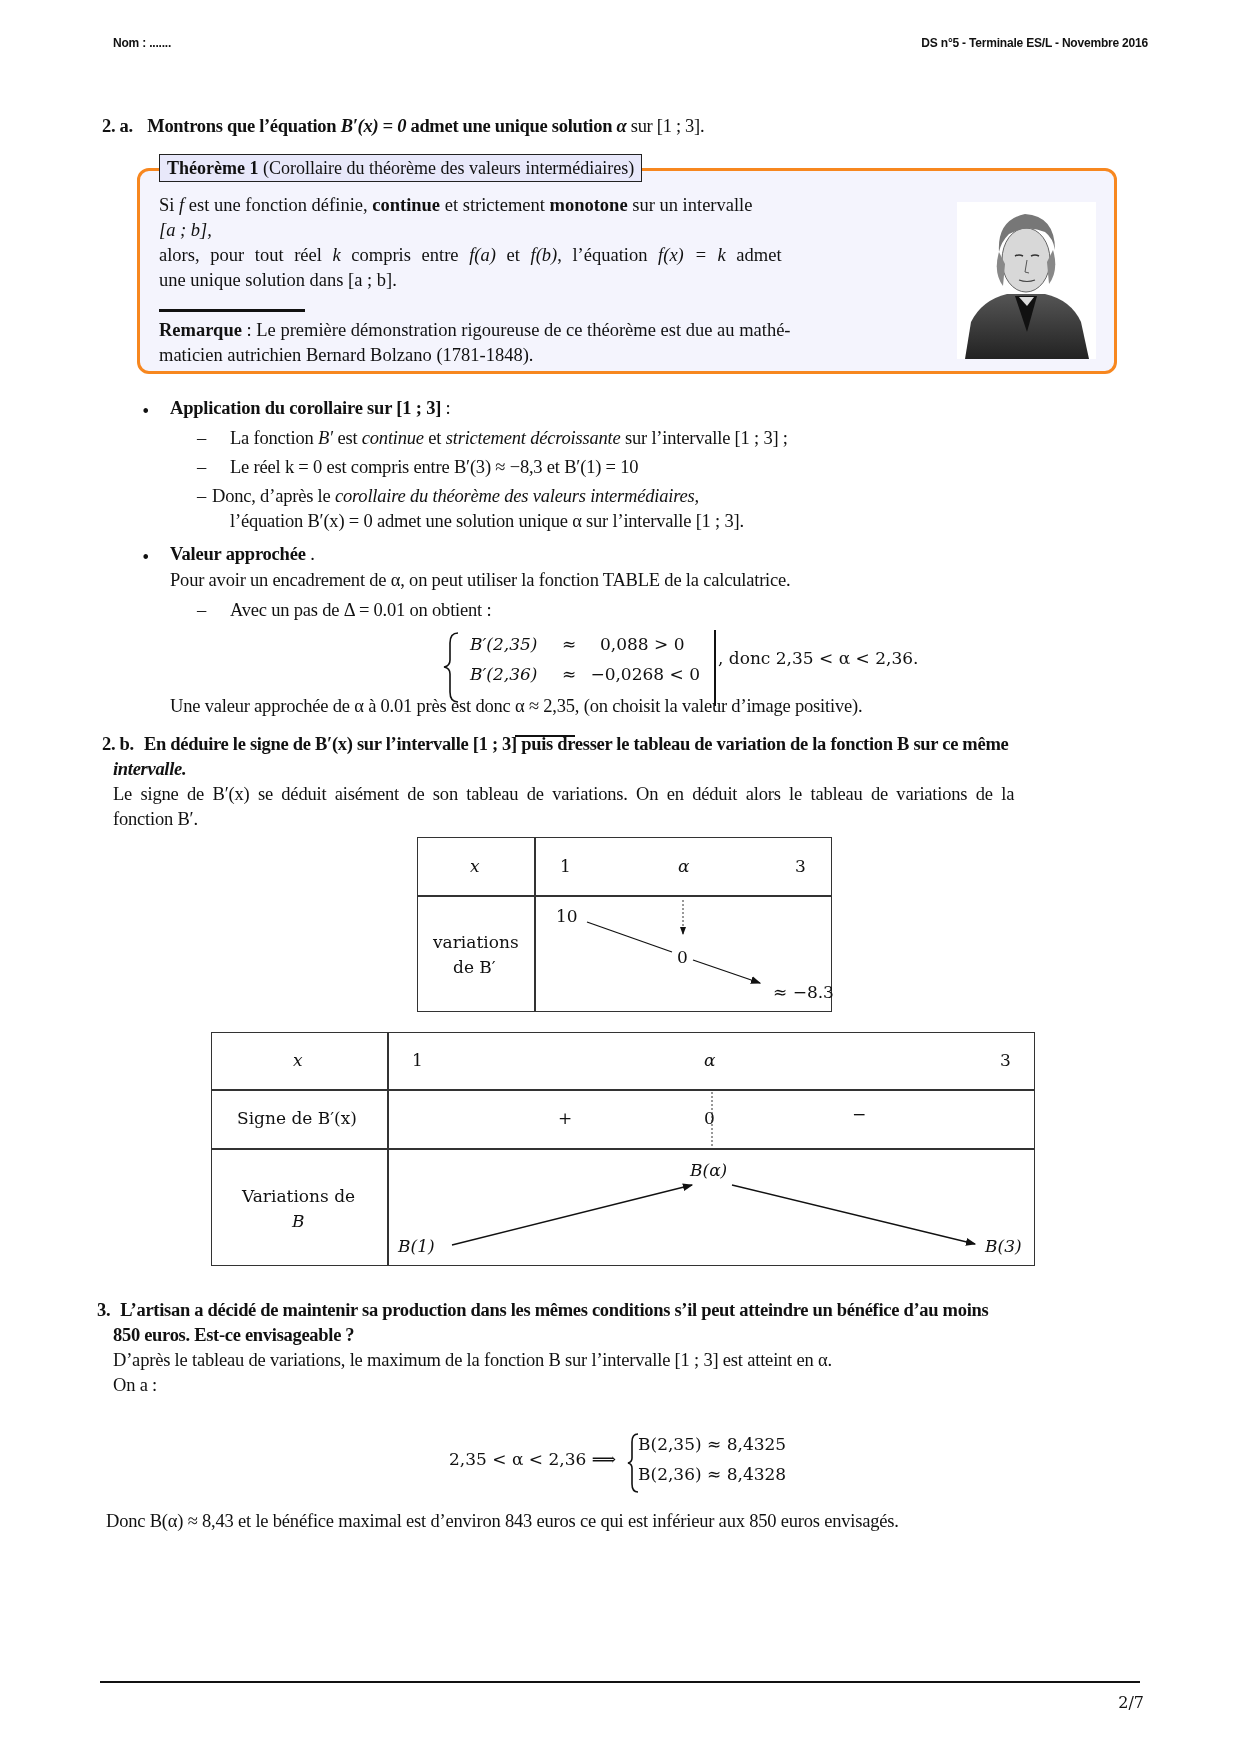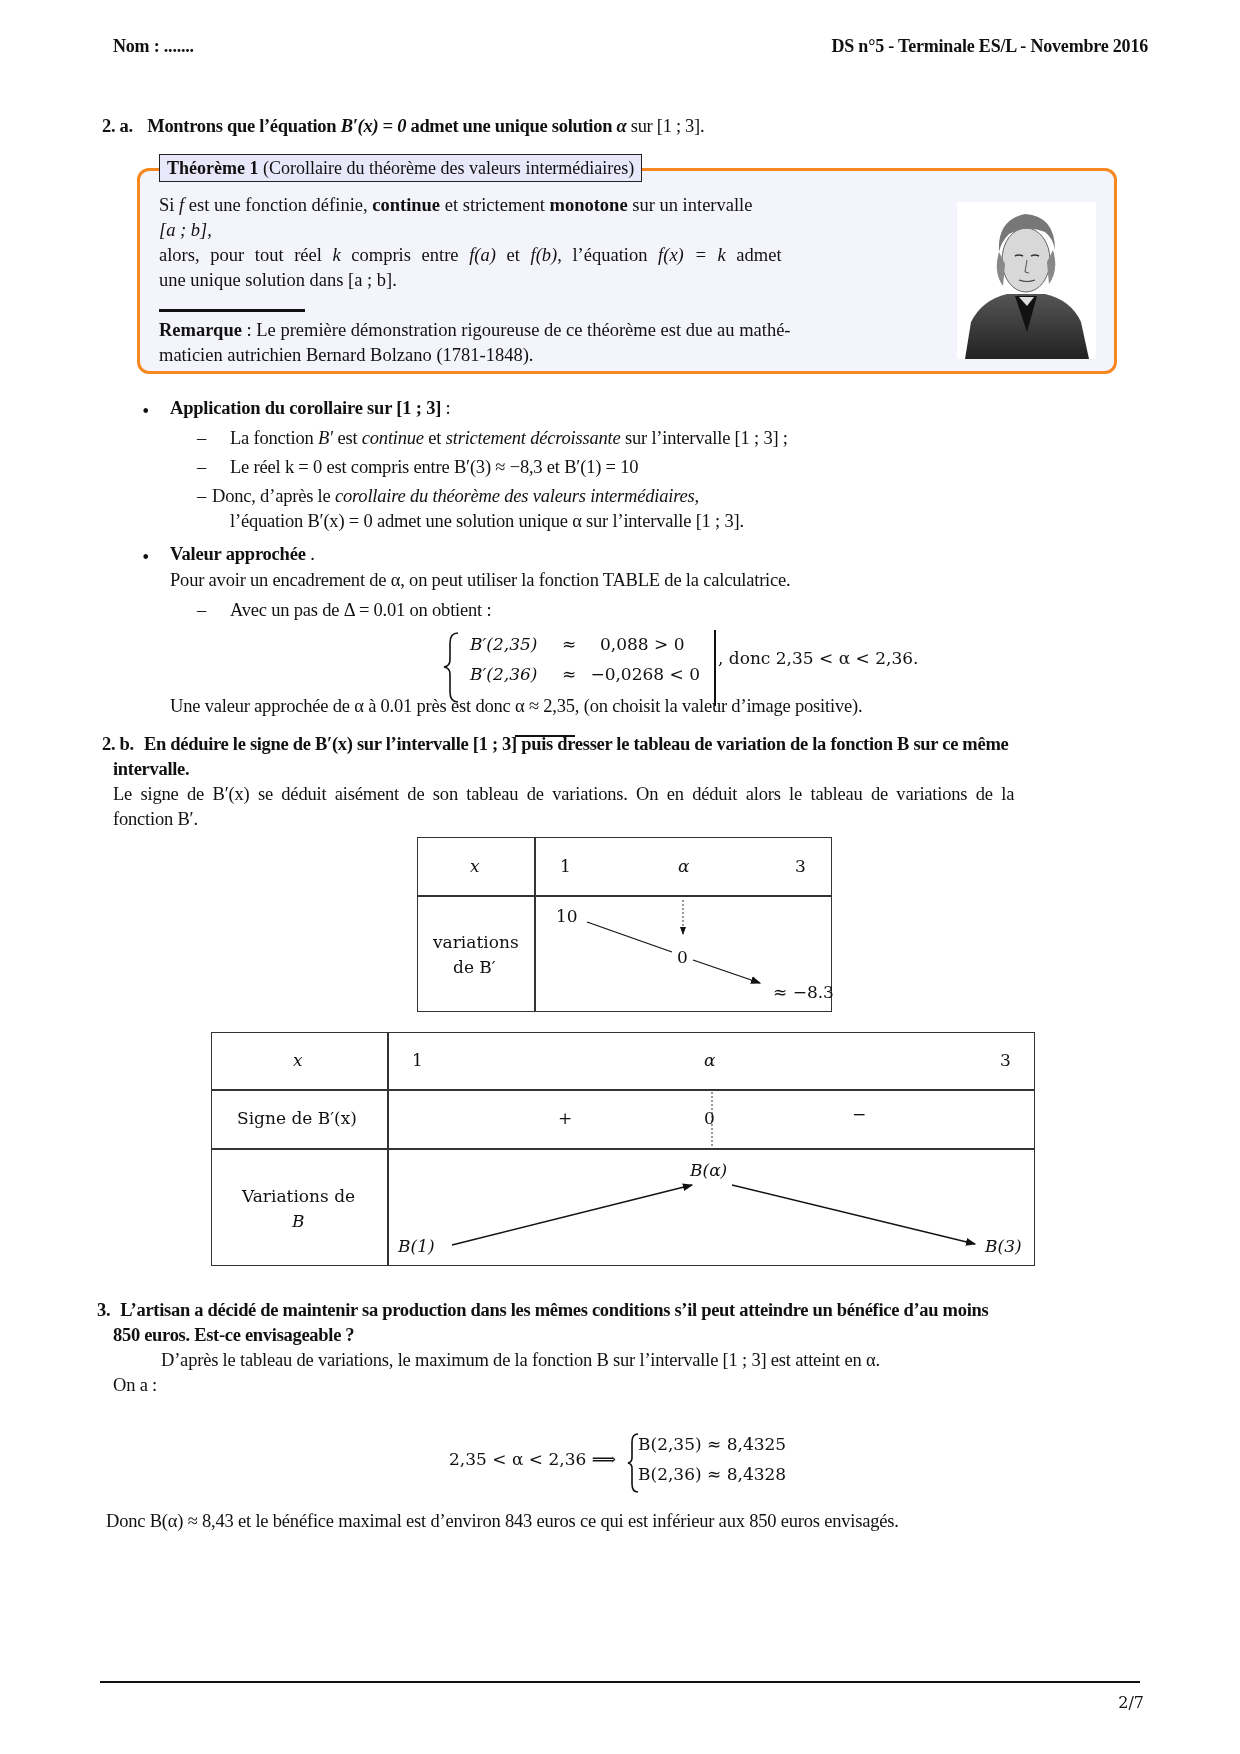--- a/index.html
+++ b/index.html
@@ -1,21 +1,21 @@
 <!DOCTYPE html>
 <html><head>
 <meta charset="utf-8">
 <style>
   html, body { margin: 0; padding: 0; background: #ffffff; }
   body {
     width: 1240px; height: 1754px; position: relative; overflow: hidden;
     font-family: "DejaVu Serif", "Liberation Serif", serif;
     color: #111; font-size: 17px;
   }
-  .hdr { position: absolute; top: 36px; font-weight: bold; font-size: 18px; font-family: Liberation Serif, serif; letter-spacing: -0.2px; }
+  .hdr { position: absolute; top: 36px; font-weight: bold; font-size: 12px; font-family: Liberation Sans, sans-serif; letter-spacing: -0.2px; }
   .hdr-left { left: 113px; }
   .hdr-right { right: 92px; }
   .q-title { position: absolute; font-weight: bold; font-family: "Liberation Serif", serif; font-size: 18.5px; letter-spacing: -0.3px; }
   .num { display: inline-block; margin-right: 10px; }
   i, .it { font-style: italic; }
   .line { position: absolute; white-space: nowrap; font-family: "Liberation Serif", serif; font-size: 18.5px; letter-spacing: -0.2px; }
   
   .thm {
     position: absolute; left: 137px; top: 168px; width: 980px; height: 206px;
     border: 3px solid #f7871f; border-radius: 12px; background: #f4f4fd; box-sizing: border-box;
@@ -129,21 +129,21 @@
 <div class="vbar" style="left:714px; top:630px; height:76px;"></div>
 <div class="sys" style="left:718px; top:648px;">,   donc 2,35  &lt; α &lt; 2,36.</div>
 
 <div class="line" style="left:170px; top:696px;">
   <span>Une valeur approchée de α à 0.01 près est donc </span><span class="ul" style="border-bottom-width:2px">α ≈ 2,35</span><span>, (on choisit la valeur d’image positive).</span>
 </div>
 
 <div class="q-title" style="left:102px; top:734px;">
   <span class="num">2. b.</span><span>En déduire le signe de B′(x) sur l’intervalle [1 ; 3] puis dresser le tableau de variation de la fonction B sur ce même</span>
 </div>
-<div class="q-title" style="left:113px; top:759px;">intervalle.</div>
+<div class="q-title" style="left:113px; top:759px;font-style:italic;">intervalle.</div>
 <div class="line" style="left:113px; top:784px; word-spacing:4px;">Le signe de B′(x) se déduit aisément de son tableau de variations. On en déduit alors le tableau de variations de la</div>
 <div class="line" style="left:113px; top:809px;">fonction B′.</div>
 
 <div class="tbl" style="left:417px; top:837px; width:415px; height:175px;"></div>
 <div class="vline" style="left:534px; top:837px; height:175px;"></div>
 <div class="hline" style="left:417px; top:895px; width:415px;"></div>
 <div class="cell-t it" style="left:470px; top:856px;">x</div>
 <div class="cell-t" style="left:560px; top:856px;">1</div>
 <div class="cell-t it" style="left:678px; top:856px;">α</div>
 <div class="cell-t" style="left:795px; top:856px;">3</div>
@@ -188,21 +188,21 @@
   </defs>
   <line x1="712" y1="1092" x2="712" y2="1146" stroke="#333" stroke-width="1" stroke-dasharray="2,2"></line>
   <line x1="452" y1="1245" x2="692" y2="1185" stroke="#111" stroke-width="1.3" marker-end="url(#ah2)"></line>
   <line x1="732" y1="1185" x2="975" y2="1244" stroke="#111" stroke-width="1.3" marker-end="url(#ah2)"></line>
 </svg>
 
 <div class="q-title" style="left:97px; top:1300px;">
   <span class="num">3.</span><span>L’artisan a décidé de maintenir sa production dans les mêmes conditions s’il peut atteindre un bénéfice d’au moins</span>
 </div>
 <div class="q-title" style="left:113px; top:1325px;">850 euros. Est-ce envisageable ?</div>
-<div class="line" style="left:113px; top:1350px;margin-left:48px;">D’après le tableau de variations, le maximum de la fonction B sur l’intervalle [1 ; 3] est atteint en α.</div>
+<div class="line" style="left:113px; top:1350px;">D’après le tableau de variations, le maximum de la fonction B sur l’intervalle [1 ; 3] est atteint en α.</div>
 <div class="line" style="left:113px; top:1375px;">On a :</div>
 
 <div class="sys" style="left:449px; top:1449px;">2,35  &lt; α &lt; 2,36 ⟹</div>
 <svg class="arrows" width="1240" height="1754">
   <path d="M638 1434 Q632 1434 632 1442 L632 1458 Q632 1462 628 1463 Q632 1464 632 1468 L632 1484 Q632 1492 638 1492" stroke="#111" stroke-width="1.6" fill="none"></path>
 </svg>
 <div class="sys" style="left:638px; top:1434px;">B(2,35) ≈ 8,4325</div>
 <div class="sys" style="left:638px; top:1464px;">B(2,36) ≈ 8,4328</div>
 
 <div class="line" style="left:106px; top:1511px;font-family:Liberation Serif, serif;">Donc B(α) ≈ 8,43 et le bénéfice maximal est d’environ 843 euros ce qui est inférieur aux 850 euros envisagés.</div>

